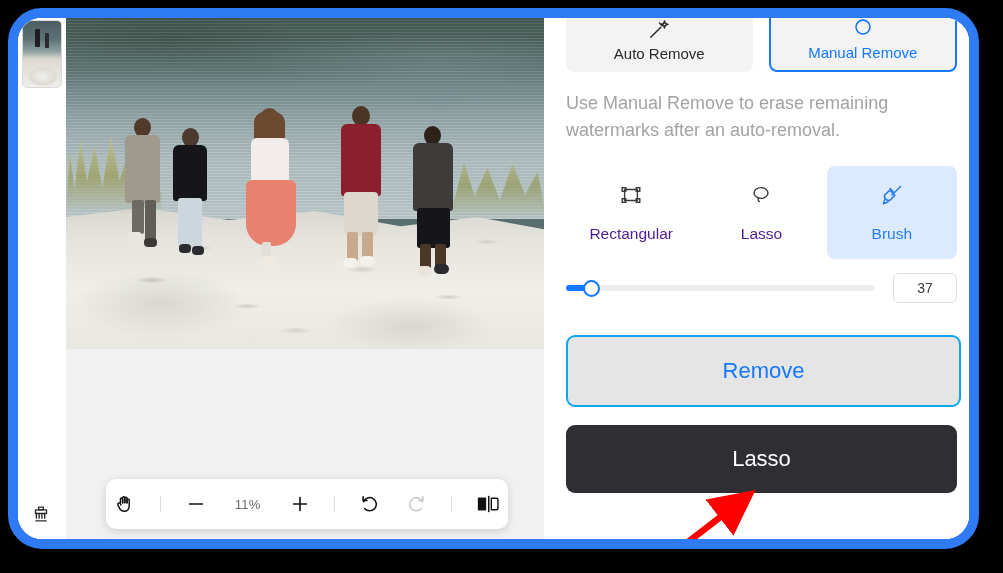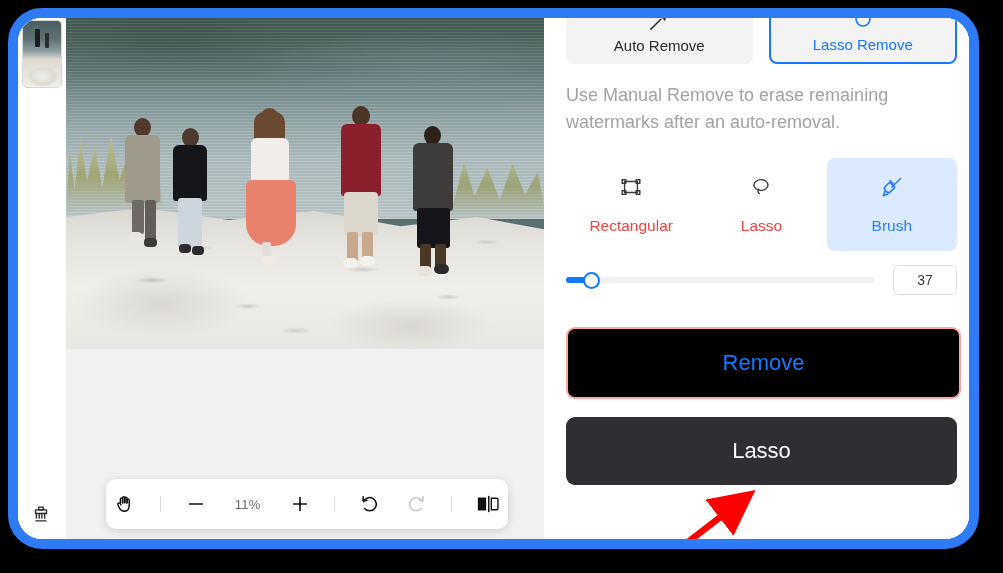--- a/index.html
+++ b/index.html
@@ -202,21 +202,21 @@
     text-align: center;
     letter-spacing: .2px;
   }
   .tb-disabled { color: #c9c9c9 !important; cursor: default; }
 
   
   #right-panel {
     width: 435px;
     flex: 0 0 435px;
     background: #ffffff;
-    padding: 8px 22px;
+    padding: 16px 22px;
     box-sizing: border-box;
     position: relative;
   }
 
   #mode-tabs {
     display: flex;
     gap: 16px;
     padding-top: 0;
   }
   .mode-tab {
@@ -259,21 +259,21 @@
   .tool {
     flex: 1 1 0;
     height: 93px;
     border-radius: 8px;
     display: flex;
     flex-direction: column;
     align-items: center;
     justify-content: center;
     cursor: pointer;
     font-size: 15.5px;
-    color: #ef4444;
+    color: #4c1d95;
     gap: 14px;
   }
   .tool.active { background: #dbeafe; color: #2b7cf3; text-align: center; }
 
   #brush-size-label {
     margin-top: 22px;
     font-size: 14.5px;
     color: #5e5e5e;
   }
 
@@ -327,23 +327,23 @@
     font-size: 14px;
     color: #3a3a3a;
     background: #fff;
     cursor: text;
   }
 
   #remove-button {
     margin-top: 32px;
     width: 100%;
     height: 68px;
-    border: 2px solid #fca5a5;
+    border: 2px solid #0ea5e9;
     border-radius: 9px;
-    background: #000000;
+    background: #e5e5e5;
     color: #1677ff;
     font-size: 22px;
     font-family: "Liberation Sans", sans-serif;
     cursor: pointer;
     display: flex;
     align-items: center;
     justify-content: center;
   }
   #save-button {
     margin-top: 18px;
@@ -509,21 +509,21 @@
               </svg>
             </span>
             <span>Auto Remove</span>
           </div>
           <div class="mode-tab active">
             <span class="ic">
               <svg width="22" height="22" viewBox="0 0 24 24" fill="none" stroke="#1677ff" stroke-width="1.7" stroke-linecap="round">
                 <circle cx="12" cy="11" r="7.6"></circle>
               </svg>
             </span>
-            <span>Lasso Remove</span>
+            <span>Manual Remove</span>
           </div>
         </div>
 
         <div id="hint">Use Manual Remove to erase remaining watermarks after an auto-removal.</div>
 
         <div id="tools">
           <div class="tool">
             <span>
               <svg width="24" height="24" viewBox="0 0 24 24" fill="none" stroke="#3a3a3a" stroke-width="1.4">
                 <path d="M5 6.5h14M5 17.5h14M5.6 6.5v11M18.4 6.5v11"></path>

